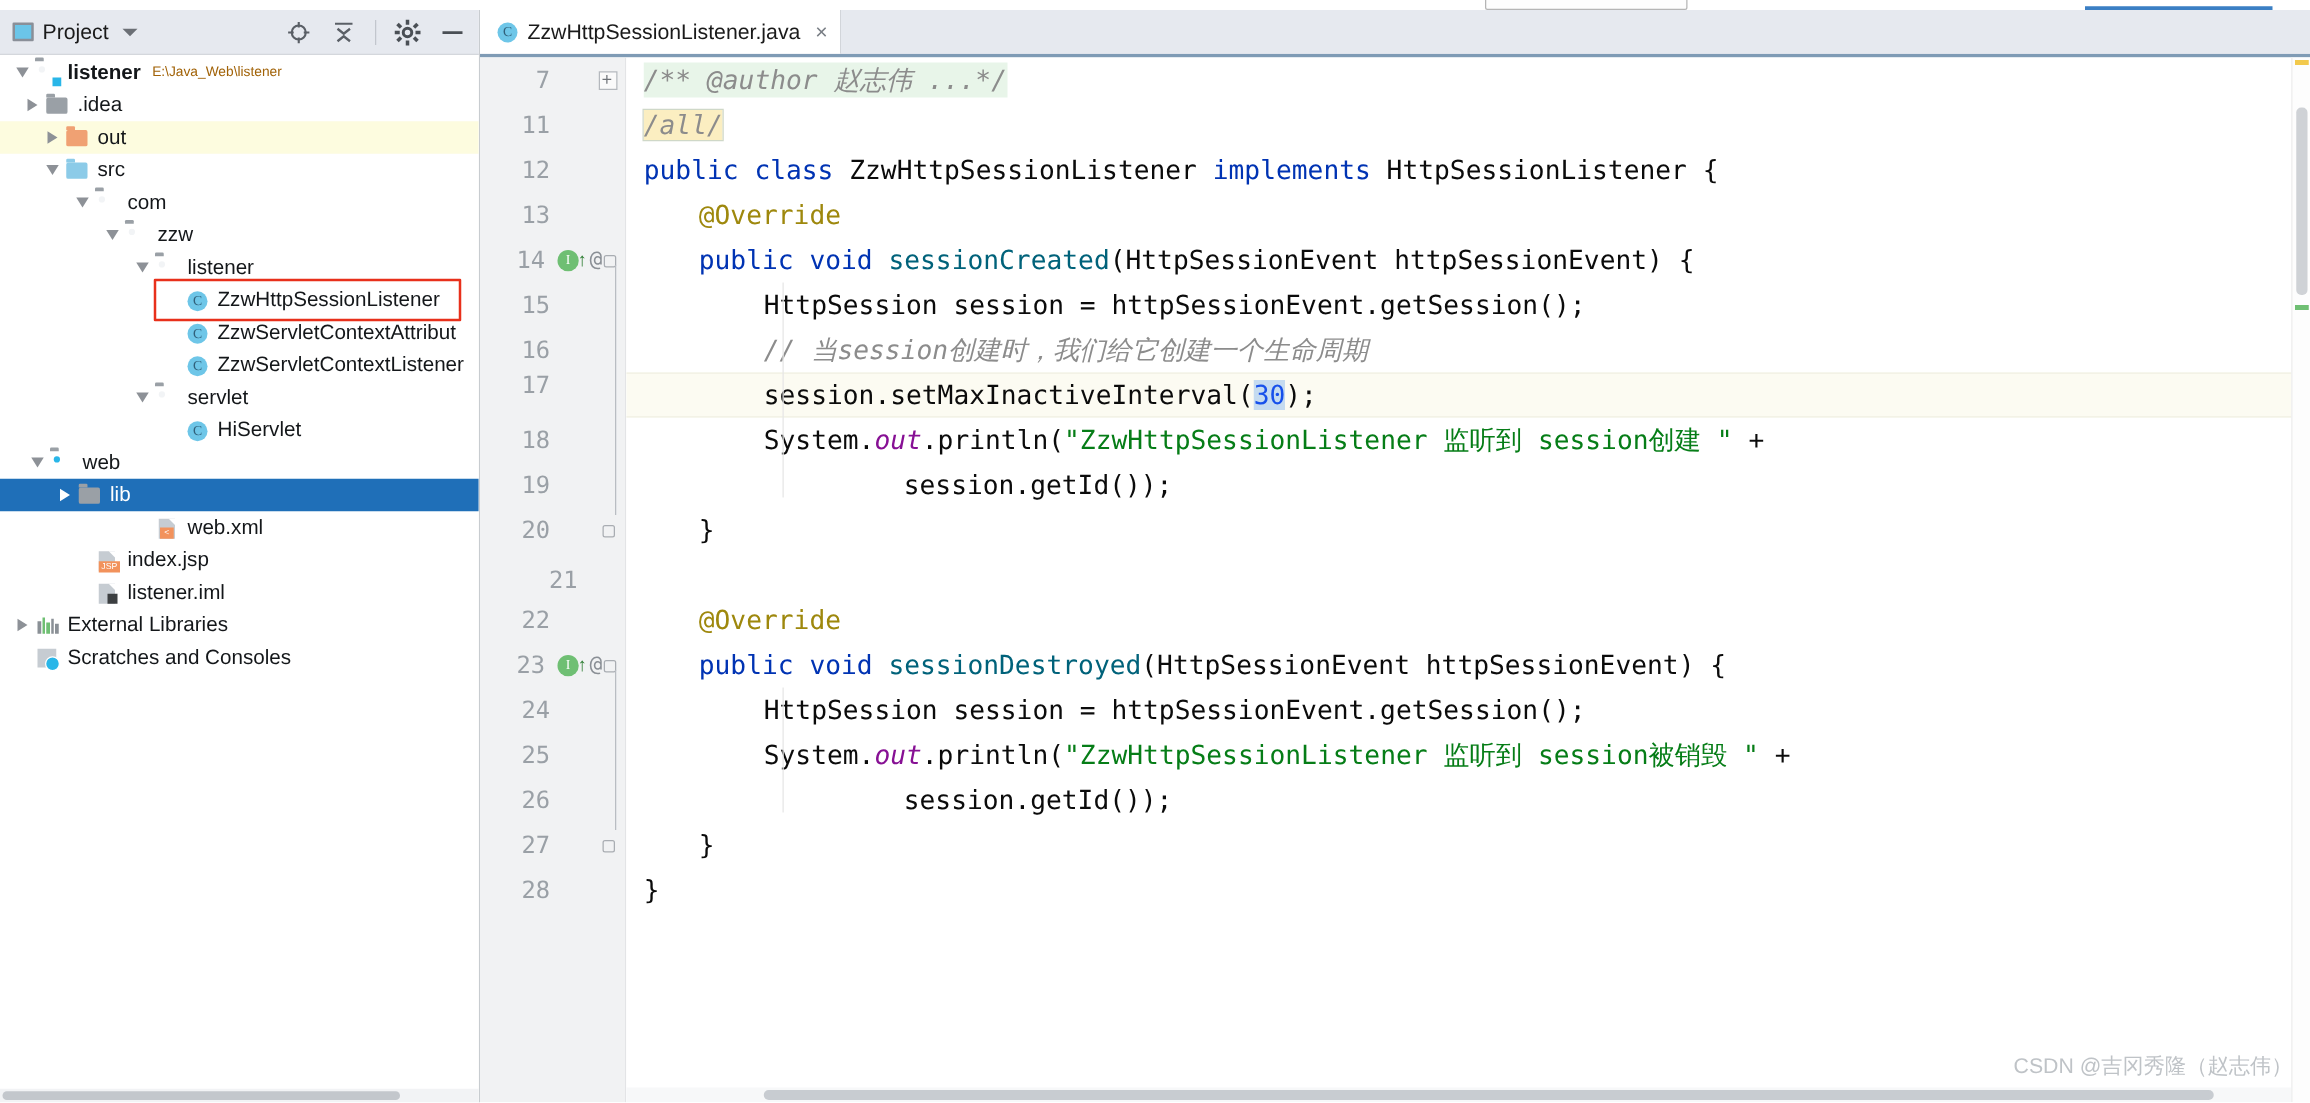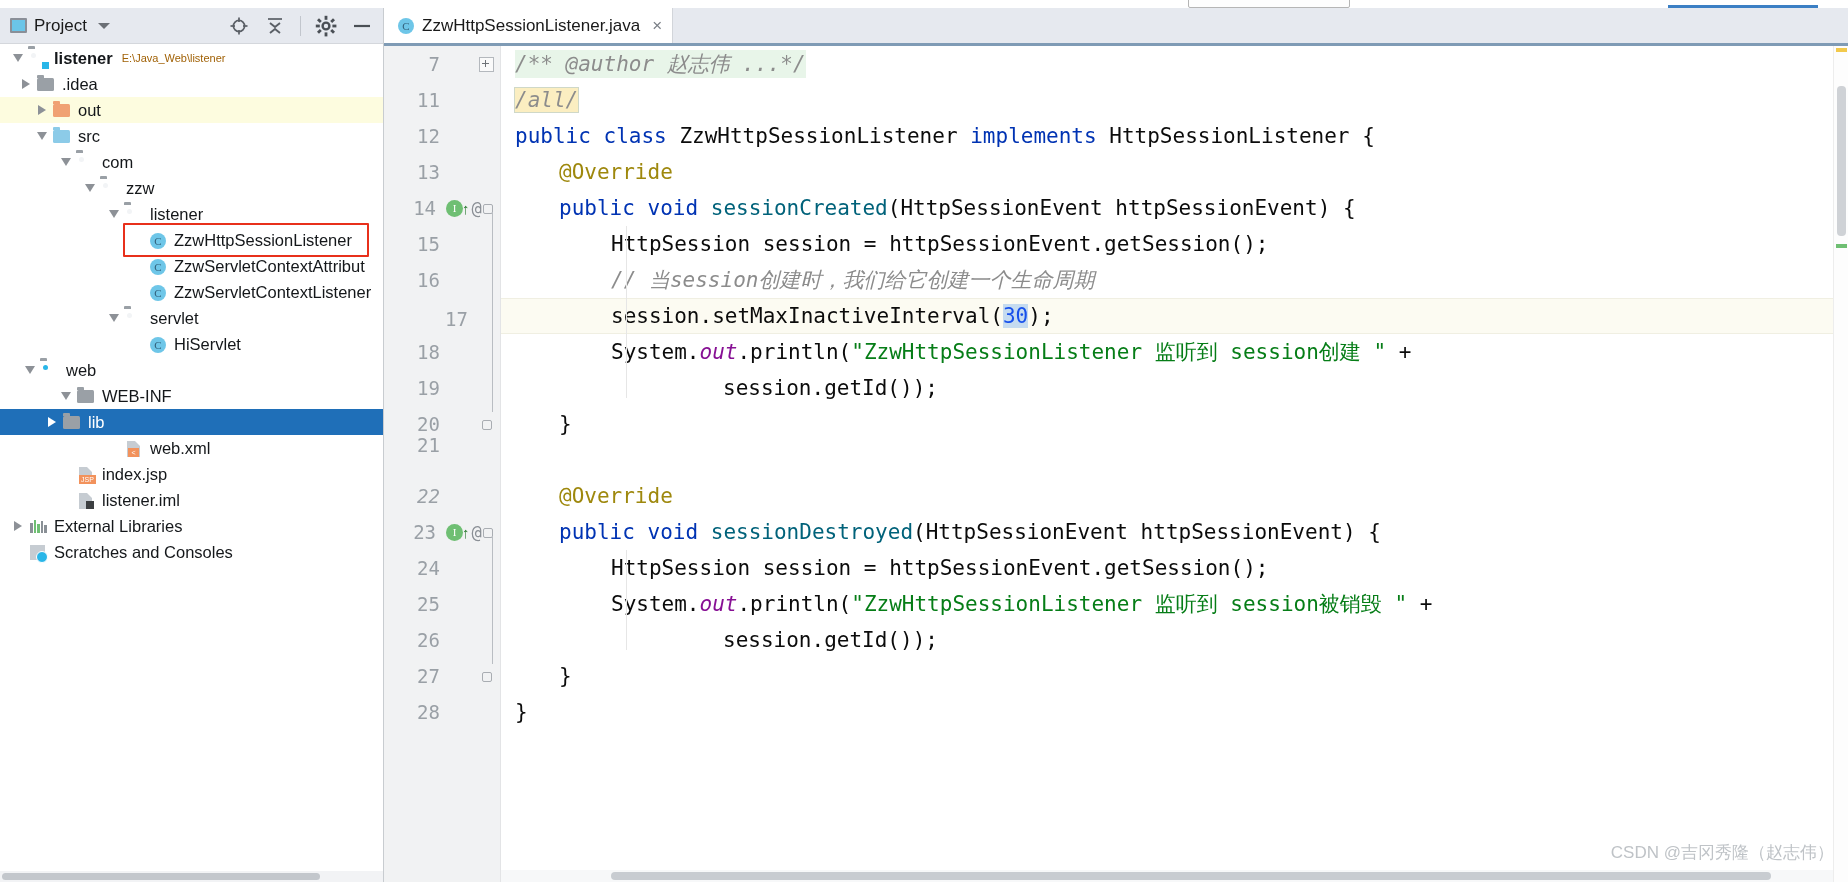--- a/index.html
+++ b/index.html
@@ -358,29 +358,20 @@
             </span>
             <span class="tlabel">HiServlet</span>
           </div>
           <div class="trow" id="tree-web" style="padding-left: 20px;">
             <span class="tw">
               <span class="arrow-d"></span>
             </span>
             <span class="ticon"><span class="f-mod f-webmod"></span></span>
             <span class="tlabel">web</span>
           </div>
-          <div class="trow" id="tree-web-inf" style="padding-left: 56px;">
-            <span class="tw">
-              <span class="arrow-d"></span>
-            </span>
-            <span class="ticon">
-              <span class="f-gray"></span>
-            </span>
-            <span class="tlabel">WEB-INF</span>
-          </div>
           <div class="trow sel" id="tree-lib" style="padding-left: 42px;">
             <span class="tw">
               <span class="arrow-r"></span>
             </span>
             <span class="ticon">
               <span class="f-gray"></span>
             </span>
             <span class="tlabel">lib</span>
           </div>
           <div class="trow" id="tree-web-xml" style="padding-left: 104px;">
@@ -480,42 +471,42 @@
               <span class="fold-brace" style="margin-left:auto;margin-right:8px"></span>
             </div>
             <div class="gline" style="top: 180px;">
               <span class="gnum">15</span>
               <span class="gicons"></span>
             </div>
             <div class="gline" style="top: 216px;">
               <span class="gnum">16</span>
               <span class="gicons"></span>
             </div>
-            <div class="gline" style="top: 255px; margin-left: 28px;">
+            <div class="gline" style="top: 244px;">
               <span class="gnum">17</span>
               <span class="gicons"></span>
             </div>
             <div class="gline" style="top: 288px;">
               <span class="gnum">18</span>
               <span class="gicons"></span>
             </div>
             <div class="gline" style="top: 324px;">
               <span class="gnum">19</span>
               <span class="gicons"></span>
             </div>
             <div class="gline" style="top: 360px;">
               <span class="gnum">20</span>
               <span class="gicons"></span>
               <span class="fold-brace" style="margin-left:auto;margin-right:8px"></span>
             </div>
-            <div class="gline" style="top: 381px;">
+            <div class="gline" style="top: 400px; padding-left: 22px;">
               <span class="gnum">21</span>
               <span class="gicons"></span>
             </div>
-            <div class="gline" style="top: 432px; font-style: italic;">
+            <div class="gline" style="top: 432px;">
               <span class="gnum">22</span>
               <span class="gicons"></span>
             </div>
             <div class="gline" style="top: 468px;">
               <span class="gnum">23</span>
               <span class="gicons">
                 <span class="impl-mark"></span>
                 <span class="arrow-up">↑</span>
                 <span class="at-sign">@</span>
               </span>

